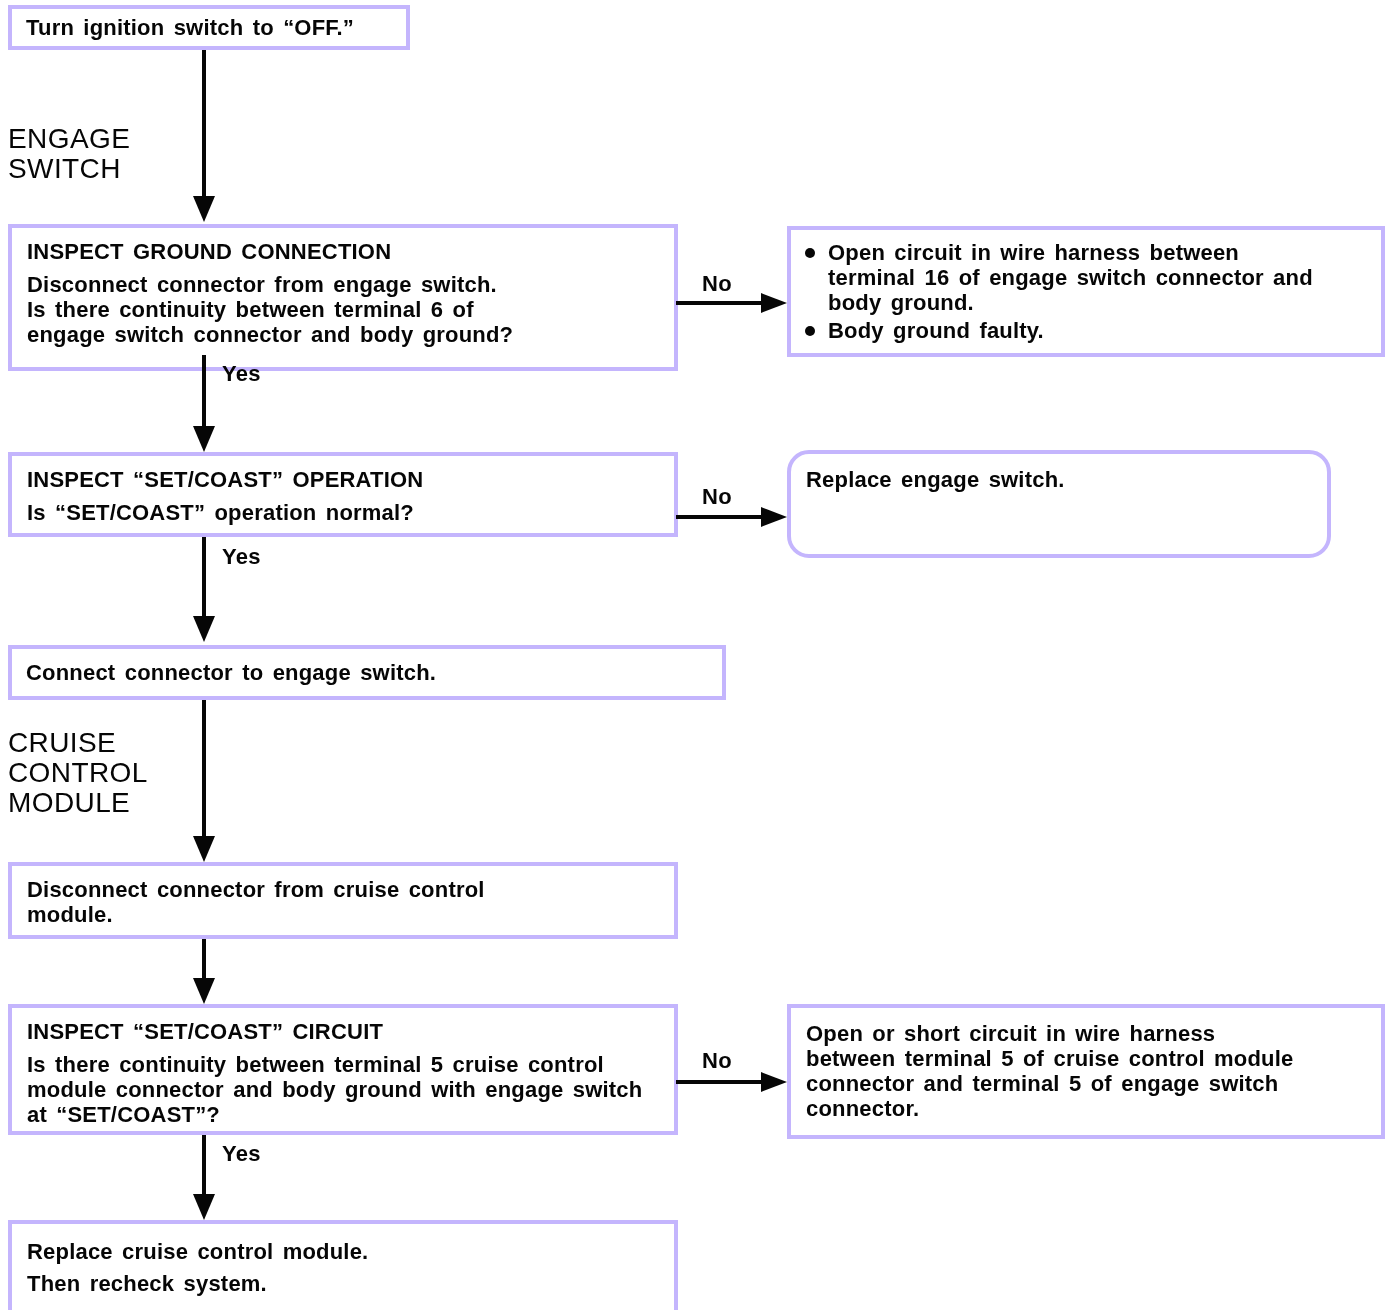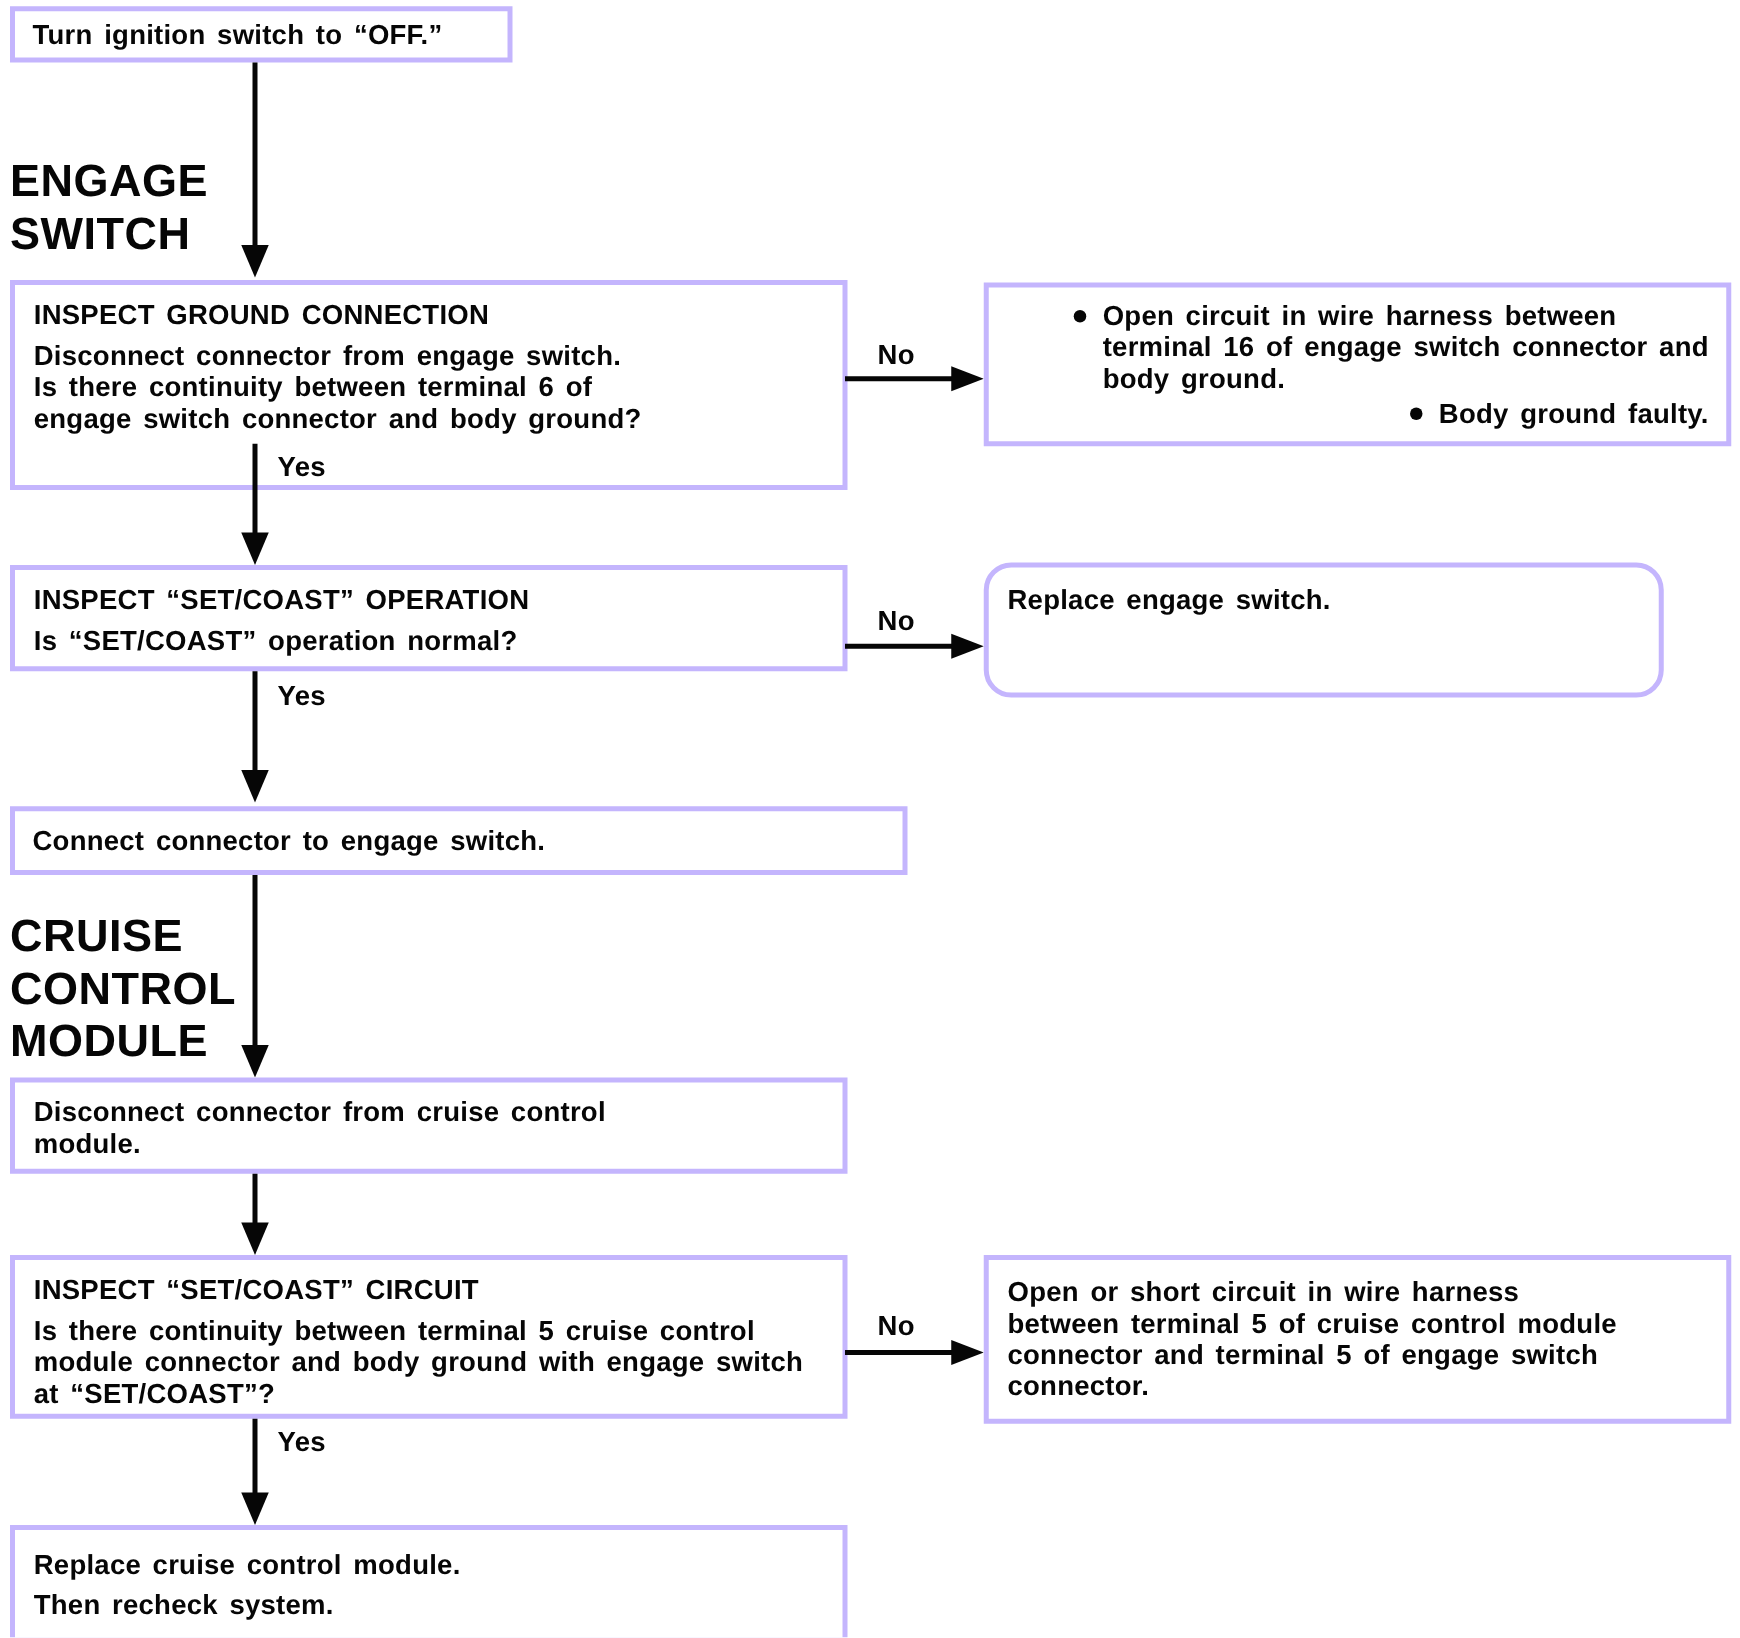--- a/index.html
+++ b/index.html
@@ -24,42 +24,42 @@
     letter-spacing:0.2px;
     word-spacing:3px;
     white-space:pre-line;
   }
   .box-title { margin-bottom:7px; line-height:26px; }
   .pad { padding:11px 15px; }
   .pad-lg { padding:13px 15px; }
   .vcenter { display:flex; align-items:center; padding-left:14px; padding-right:10px; }
   .section-label {
     position:absolute;
-    font-size:36px;
-    line-height:42px;
-    font-weight:700;
+    font-size:28px;
+    line-height:30px;
+    font-weight:400;
     letter-spacing:0.4px;
     white-space:pre-line;
   }
   .vline { position:absolute; width:4px; background:#060606; }
   .hline { position:absolute; height:4px; background:#060606; }
   .arrow-down {
     position:absolute; width:0; height:0;
     border-left:11px solid transparent;
     border-right:11px solid transparent;
     border-top:26px solid #060606;
   }
   .arrow-right {
     position:absolute; width:0; height:0;
     border-top:10px solid transparent;
     border-bottom:10px solid transparent;
     border-left:26px solid #060606;
   }
   .yn { position:absolute; font-size:22px; font-weight:700; letter-spacing:0.3px; }
-  .bullets { display:flex; flex-direction:column; gap:3px;align-items:flex-end; }
+  .bullets { display:flex; flex-direction:column; gap:3px; }
   .bullet-item { display:flex; gap:13px; }
   .dot {
     flex:0 0 auto;
     width:10px; height:10px;
     border-radius:50%;
     background:#060606;
     margin-top:8px;
   }
   .wide-lines { line-height:32px; }
 </style>
@@ -73,21 +73,21 @@
   </div>
 
   <div>
     <div class="vline" style="left:202px; top:50px; height:148px;"></div>
     <div class="arrow-down" style="left:193px; top:196px;"></div>
   </div>
 
   <div class="section-label" style="left:8px; top:124px;">ENGAGE
 SWITCH</div>
 
-  <div class="box pad" style="left:8px; top:224px; width:670px; height:168px;">
+  <div class="box pad" style="left:8px; top:224px; width:670px; height:147px;">
     <div class="t box-title">INSPECT GROUND CONNECTION</div>
     <div class="t">Disconnect connector from engage switch.
 Is there continuity between terminal 6 of
 engage switch connector and body ground?</div>
   </div>
 
   <div>
     <span class="yn" style="left:702px; top:271px;">No</span>
     <div class="hline" style="left:676px; top:301px; width:88px;"></div>
     <div class="arrow-right" style="left:761px; top:293px;"></div>

